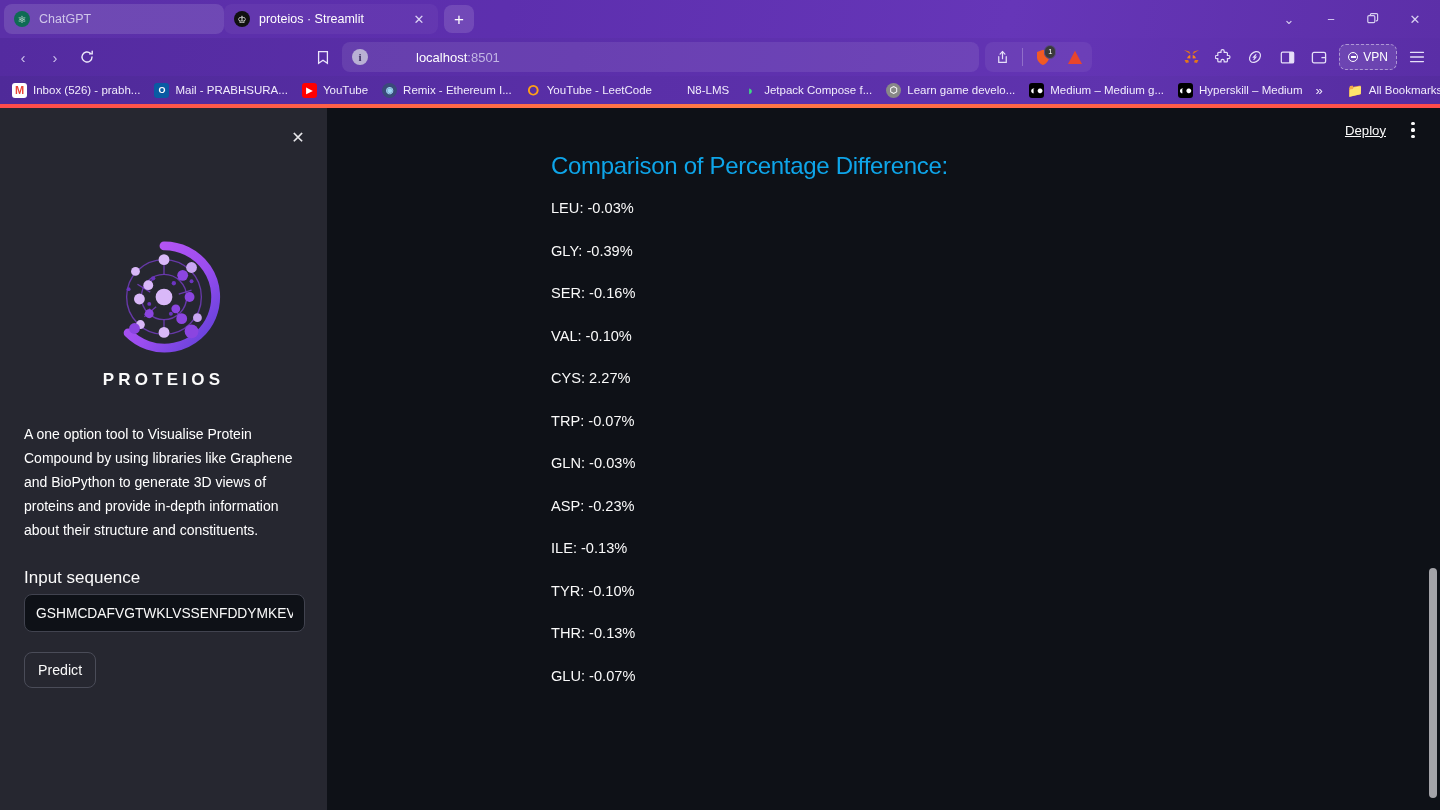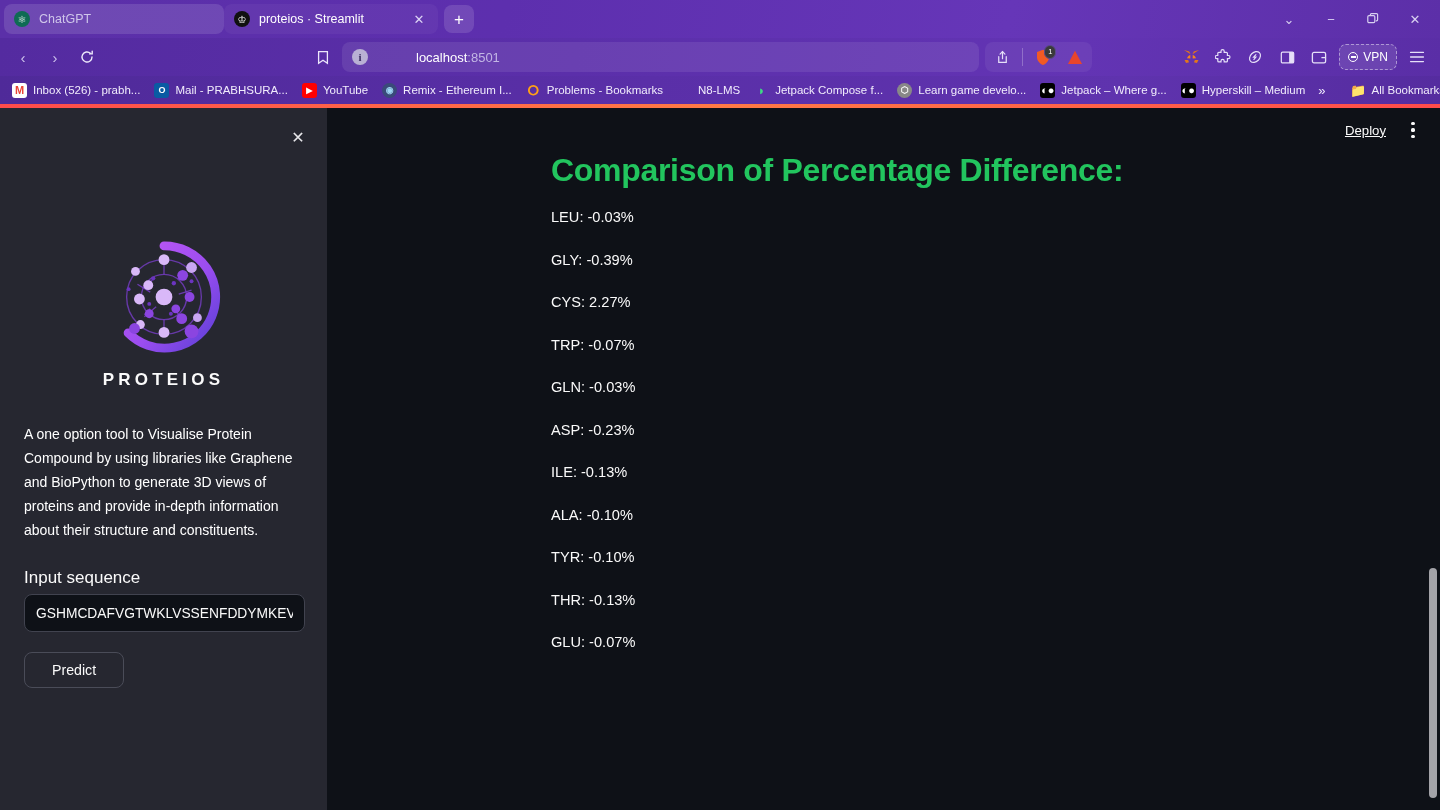--- a/index.html
+++ b/index.html
@@ -246,21 +246,21 @@
     border-radius: 8px;
     color: #fafafa;
     font-size: 13.8px;
     padding: 0 11px;
     font-family: "Liberation Sans", sans-serif;
     outline: none;
   }
   .predict-btn {
     margin-top: 20px;
     height: 36px;
-    padding: 0 27px;
+    padding: 0 13px;
     background: #262730;
     color: #fafafa;
     border: 1px solid #4a4c58;
     border-radius: 8px;
     font-size: 14.2px;
     font-family: "Liberation Sans", sans-serif;
   }
 
   .main {
     flex: 1;
@@ -282,23 +282,23 @@
     width: 30px; height: 30px;
     display: flex; flex-direction: column;
     align-items: center; justify-content: center; gap: 3px;
   }
   .kebab i { width:3.2px;height:3.2px;border-radius:50%;background:#fafafa;display:block; }
 
   .content {
     padding: 44px 0 0 224px;
   }
   .page-title {
-    font-size: 32px;
-    font-weight: bold;
-    color: #22c55e;
+    font-size: 24px;
+    font-weight: normal;
+    color: #0ea5e9;
     letter-spacing: -0.3px;
     margin-bottom: 20px;
   }
   .pct-row {
     font-size: 14.6px;
     color: #fafafa;
     margin-bottom: 25px;
     line-height: 1.2;
   }
 
@@ -439,37 +439,37 @@
     <div class="bm">
       <span class="bm-ico i-youtube">▶</span>
       <span>YouTube</span>
     </div>
     <div class="bm">
       <span class="bm-ico i-remix">◉</span>
       <span>Remix - Ethereum I...</span>
     </div>
     <div class="bm">
       <span class="bm-ico i-leetcode">ⵔ</span>
-      <span>Problems - Bookmarks</span>
+      <span>YouTube - LeetCode</span>
     </div>
     <div class="bm">
       <span class="bm-ico i-n8"></span>
       <span>N8-LMS</span>
     </div>
     <div class="bm">
       <span class="bm-ico i-android">◗</span>
       <span>Jetpack Compose f...</span>
     </div>
     <div class="bm">
       <span class="bm-ico i-unity">⬡</span>
       <span>Learn game develo...</span>
     </div>
     <div class="bm">
       <span class="bm-ico i-medium">◐●</span>
-      <span>Jetpack – Where g...</span>
+      <span>Medium – Medium g...</span>
     </div>
     <div class="bm">
       <span class="bm-ico i-medium">◐●</span>
       <span>Hyperskill – Medium</span>
     </div>
     <div class="bm-chev">»</div>
     <div class="bm-sep"></div>
     <div class="bm">
       <span class="bm-ico i-folder">📁</span>
       <span>All Bookmarks</span>
@@ -562,26 +562,27 @@
             <i></i>
             <i></i>
           </div>
       </div>
 
       <div class="content">
         <div class="page-title">Comparison of Percentage Difference:</div>
         <div>
           <div class="pct-row">LEU: -0.03%</div>
           <div class="pct-row">GLY: -0.39%</div>
+          <div class="pct-row">SER: -0.16%</div>
+          <div class="pct-row">VAL: -0.10%</div>
           <div class="pct-row">CYS: 2.27%</div>
           <div class="pct-row">TRP: -0.07%</div>
           <div class="pct-row">GLN: -0.03%</div>
           <div class="pct-row">ASP: -0.23%</div>
           <div class="pct-row">ILE: -0.13%</div>
-          <div class="pct-row">ALA: -0.10%</div>
           <div class="pct-row">TYR: -0.10%</div>
           <div class="pct-row">THR: -0.13%</div>
           <div class="pct-row">GLU: -0.07%</div>
 
         </div>
       </div>
 
       <div class="vscroll"></div>
     </div>
   </div>

